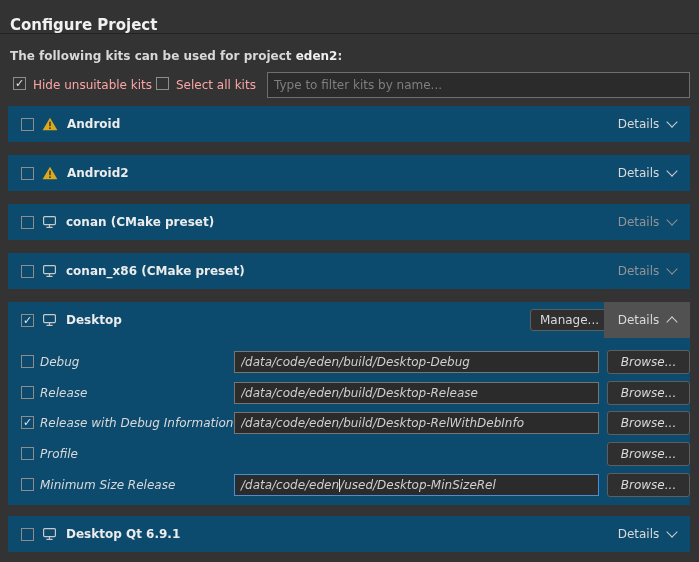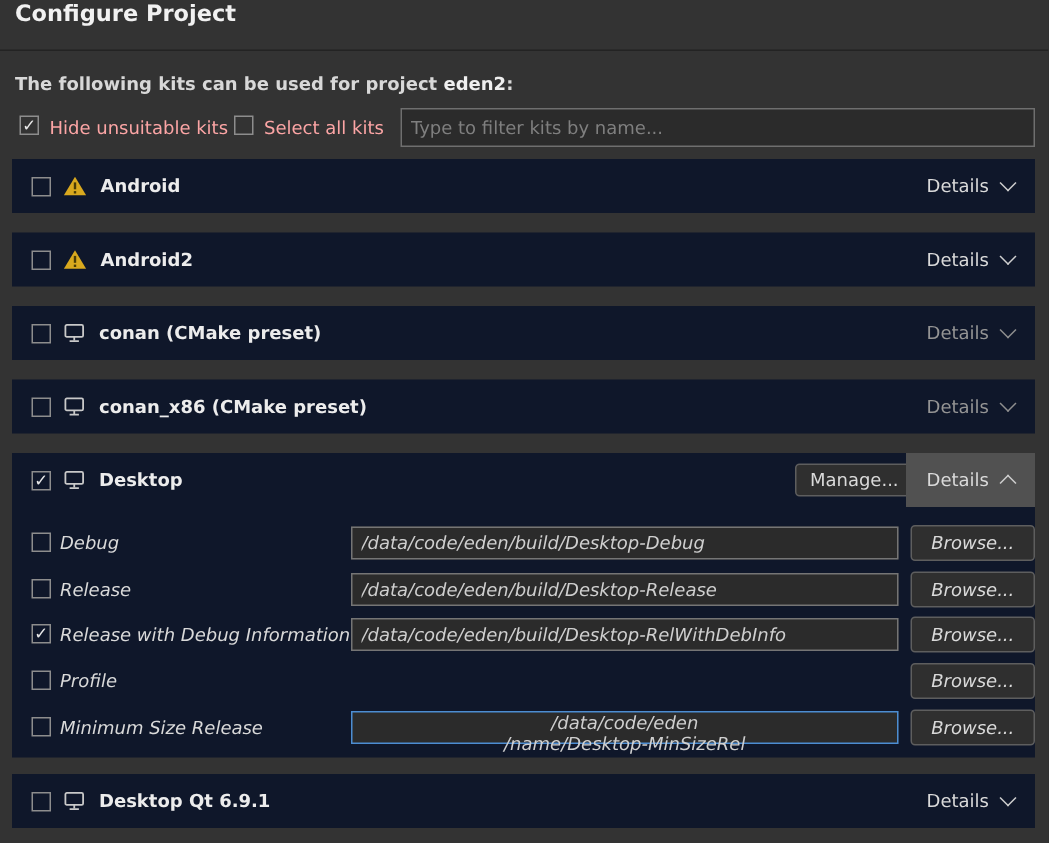--- a/index.html
+++ b/index.html
@@ -1,37 +1,37 @@
 <!DOCTYPE html>
 <html><head>
 <meta charset="utf-8">
 <style>
   html,body{margin:0;padding:0;background:#333333;}
   #app{position:relative;width:699px;height:562px;background:#333333;
        font-family:"DejaVu Sans","Liberation Sans",sans-serif;font-size:12px;color:#d6d6d6;overflow:hidden;}
 
   
-  .page-title{position:absolute;left:10px;top:0;font-size:15px;font-weight:bold;color:#f1f1f1;}
+  .page-title{position:absolute;left:10px;top:16px;font-size:15px;font-weight:bold;color:#f1f1f1;}
   .title-divider{position:absolute;left:0;top:33px;width:699px;height:1px;background:#232323;}
   .intro{position:absolute;left:10px;top:49px;color:#d8d8d8;font-weight:bold;}
   .intro b{color:#efefef;}
 
   
   .cb{display:inline-flex;align-items:center;justify-content:center;width:13px;height:13px;
       border:1px solid #8d8d8d;box-sizing:border-box;background:transparent;flex:none;}
   .cb .check{font-size:11px;line-height:11px;color:#e9e9e9;}
 
   .filter-label{position:absolute;top:78px;color:#fca5a5;}
   .cb.abs{position:absolute;top:77px;}
   .filter-input{position:absolute;left:267px;top:72px;width:423px;height:23px;box-sizing:border-box;
       background:#2b2b2b;border:1px solid #6f6f6f;color:#d0d0d0;padding:12px 6px;font:inherit;}
   .filter-input::placeholder{color:#7f7f7f;}
 
   
-  .kit-row,.kit-card{position:absolute;left:8px;width:682px;background:#0f172a;}
+  .kit-row,.kit-card{position:absolute;left:8px;width:682px;background:#0c4a6e;}
   .kit-row{height:36px;display:flex;align-items:center;padding-left:13px;box-sizing:border-box;}
   .kit-card{height:203px;}
   .kit-head{position:relative;height:36px;display:flex;align-items:center;padding-left:13px;box-sizing:border-box;}
   .kit-icon{margin-left:8px;display:inline-flex;flex:none;}
   .kit-name{margin-left:9px;font-weight:bold;color:#ececec;white-space:nowrap;}
 
   .details-btn{position:absolute;right:0;top:0;height:36px;width:86px;display:flex;align-items:center;
       justify-content:center;gap:9px;cursor:default;}
   .details-btn.expanded{background:#515151;}
   .details-label{color:#dadada;}
@@ -45,21 +45,21 @@
   .btn{background:#2f2f2f;border:1px solid #5e5e5e;border-radius:3px;color:#dadada;
        font:inherit;display:flex;align-items:center;justify-content:center;box-sizing:border-box;}
   .manage-btn{position:absolute;left:522px;top:7px;width:79px;height:22px;}
 
   
   .cfg-row{position:absolute;left:0;width:682px;height:22px;font-style:italic;}
   .cfg-row .cb{position:absolute;left:13px;top:4px;}
   .cfg-label{position:absolute;left:32px;top:0;line-height:22px;color:#d9d9d9;white-space:nowrap;}
   .path-input{position:absolute;left:226px;top:0;width:365px;height:22px;box-sizing:border-box;
       background:#2b2b2b;border:1px solid #757575;color:#cfcfcf;padding:0 6px;font:inherit;}
-  .path-input.fake{display:flex;align-items:center;white-space:pre;flex-direction:column;}
+  .path-input.fake{display:flex;align-items:center;white-space:pre;}
   .path-input.focused{border-color:#4c8dd2;}
   .caret{display:inline-block;width:1px;height:13px;background:#e4e4e4;}
   .browse-btn{position:absolute;left:599px;top:-1px;width:83px;height:24px;}
 
   svg{display:block;}
 </style>
 </head>
 <body>
 
 <div id="app">
@@ -188,21 +188,21 @@
 
     <div class="cfg-row" style="top:141px">
       <span class="cb"></span>
       <span class="cfg-label">Profile</span>
       <button class="btn browse-btn">Browse...</button>
     </div>
 
     <div class="cfg-row" style="top:172px">
       <span class="cb"></span>
       <span class="cfg-label">Minimum Size Release</span>
-      <span class="path-input fake focused"><span>/data/code/eden</span><span class="caret"></span><span>/name/Desktop-MinSizeRel</span></span>
+      <span class="path-input fake focused"><span>/data/code/eden</span><span class="caret"></span><span>/used/Desktop-MinSizeRel</span></span>
       <button class="btn browse-btn">Browse...</button>
     </div>
   </div>
 
   <div class="kit-row" style="top:516px">
     <span class="cb"></span>
     <span class="kit-icon">
       <svg width="15" height="14" viewBox="0 0 15 14">
           <rect x="1.6" y="1.6" width="11.8" height="8" rx="1" fill="none" stroke="#c9c9c9" stroke-width="1.2"></rect>
           <line x1="7.5" y1="9.6" x2="7.5" y2="12" stroke="#c9c9c9" stroke-width="1.2"></line>

